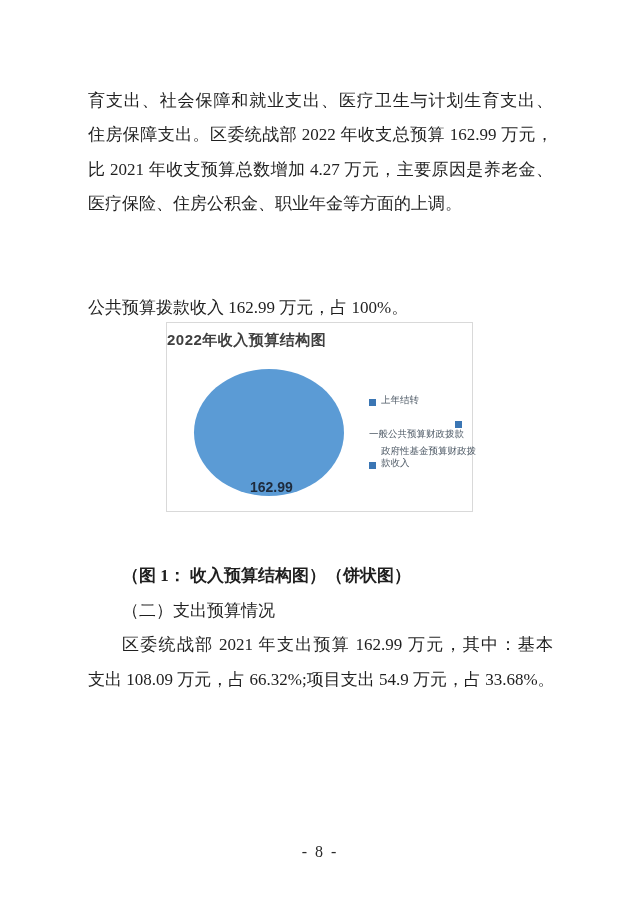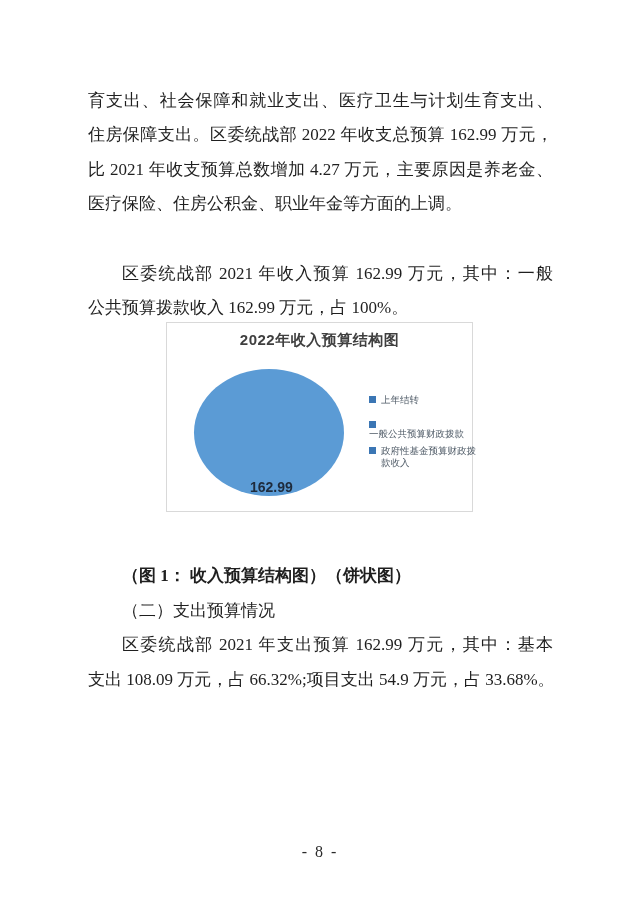--- a/index.html
+++ b/index.html
@@ -16,32 +16,32 @@
   }
   .indent{text-indent:34px;}
   .bold{font-weight:bold;}
   
   .chart-box{
     position:absolute;left:166px;top:322px;width:305px;height:188px;
     background:#ffffff;border:1px solid #d9d9d9;
     font-family:"Liberation Sans","DejaVu Sans",sans-serif;
   }
   .chart-title{
-    position:absolute;top:8px;left:0;right:0;text-align:center;
+    position:absolute;top:8px;left:0;right:0;
     font-size:15px;font-weight:bold;color:#3f3f3f;letter-spacing:0.5px;
   }
   .pie{
     position:absolute;left:27px;top:46px;width:150px;height:127px;
     border-radius:50%;background:#5b9bd5;
   }
   .pie-label{
     position:absolute;left:83px;top:156px;font-size:14px;font-weight:bold;color:#1e2b3c;
   }
   .legend-item{
-    position:absolute;left:202px;display:flex;align-items:flex-start;
+    position:absolute;left:202px;display:flex;align-items:flex-end;
   }
   .li-1{top:71px;} .li-2{top:96px;flex-direction:column;} .li-3{top:122px;}
   .lg-marker{
     flex:0 0 auto;width:7px;height:7px;background:#3b76b4;margin:2px 5px 0 0;
   }
   .lg-text{
     width:98px;font-size:9.5px;line-height:12px;color:#4e5a66;
   }
   .page-num{
     position:absolute;top:843px;left:0;right:0;text-align:center;
@@ -50,21 +50,20 @@
 </style>
 </head>
 <body>
 
 <div class="page">
 
   <div class="line just" style="top:83px">育支出、社会保障和就业支出、医疗卫生与计划生育支出、</div>
   <div class="line just" style="top:117px">住房保障支出。区委统战部 2022 年收支总预算 162.99 万元，</div>
   <div class="line just" style="top:152px">比 2021 年收支预算总数增加 4.27 万元，主要原因是养老金、</div>
   <div class="line" style="top:186px">医疗保险、住房公积金、职业年金等方面的上调。</div>
-  <div class="line just indent" style="top:256px">区委统战部 2021 年收入预算 162.99 万元，其中：一般</div>
   <div class="line" style="top:290px">公共预算拨款收入 162.99 万元，占 100%。</div>
 
   <div class="chart-box">
     <div class="chart-title">2022年收入预算结构图</div>
     <div class="pie"></div>
     <div class="pie-label">162.99</div>
 
     <div class="legend-item li-1">
       <span class="lg-marker"></span>
       <span class="lg-text">上年结转</span>

